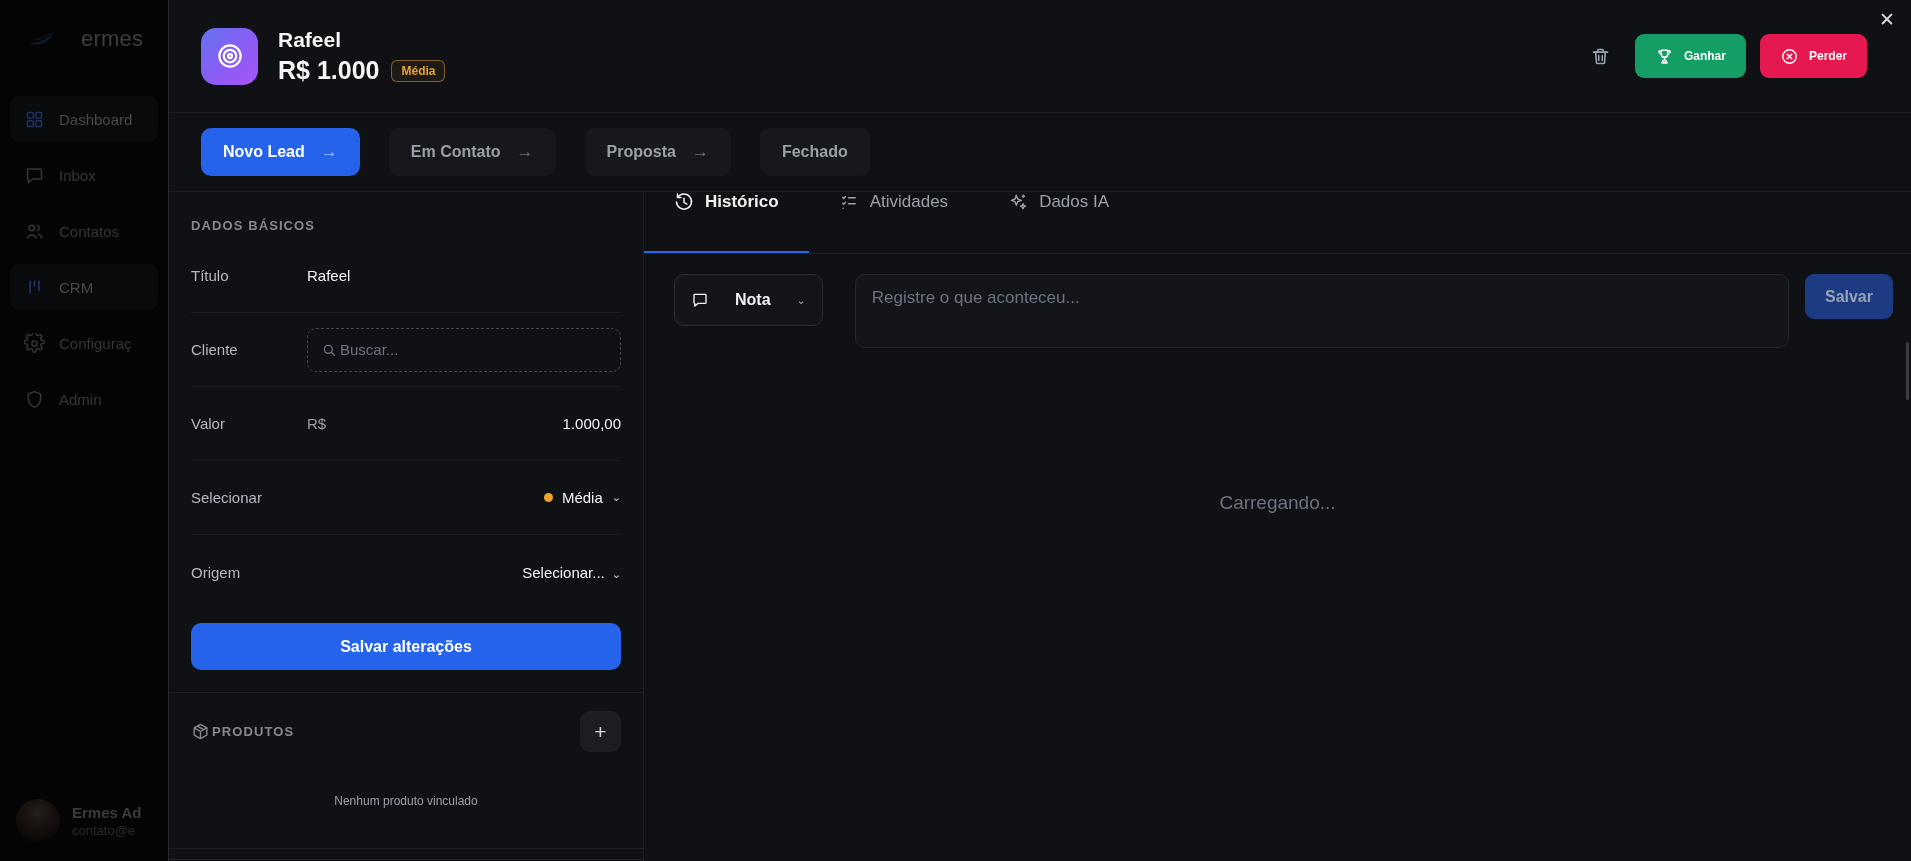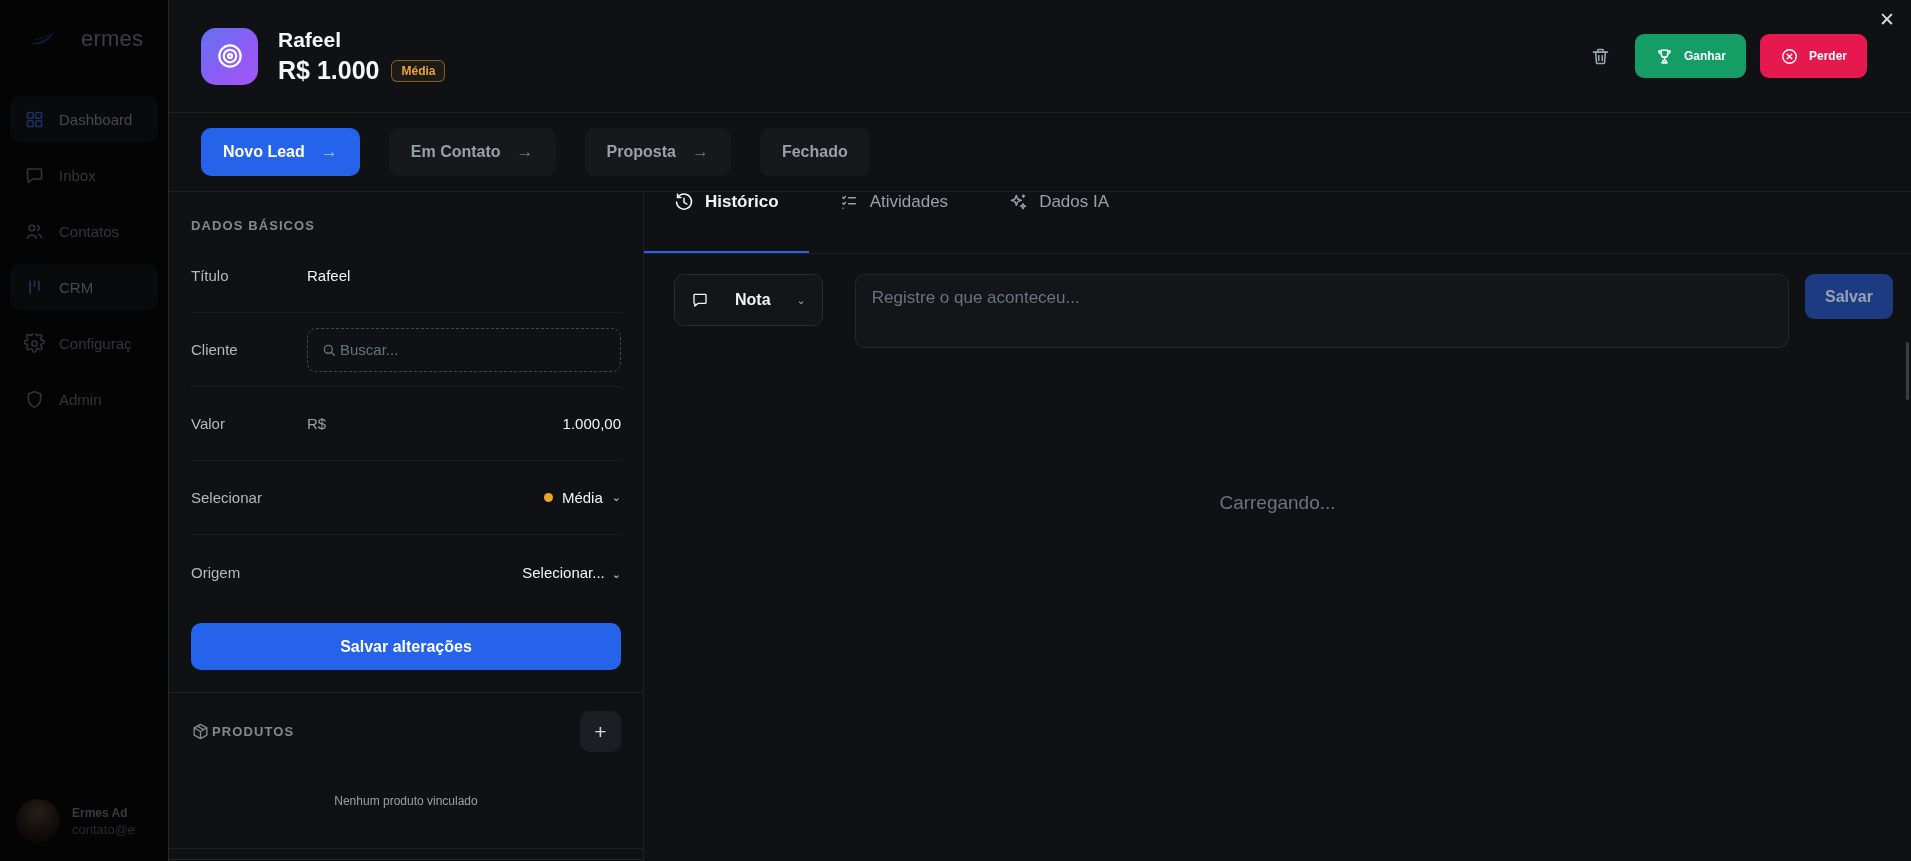--- a/index.html
+++ b/index.html
@@ -16,21 +16,21 @@
   .nav { margin-top:44px; padding:0 10px; display:flex; flex-direction:column; gap:10px; }
   .nav-item { display:flex; align-items:center; gap:14px; height:46px; padding:0 14px; border-radius:10px; color:#6f747c; font-size:15px; white-space:nowrap; overflow:hidden; }
   .nav-item svg { width:21px; height:21px; flex:0 0 auto; }
   .nav-item.hl { background:rgba(255,255,255,.05); }
   .nav-item.hl svg { color:#3d6fd8; }
   .nav-item.hl span { color:#9b9fa6; }
   .user { position:absolute; left:0; bottom:18px; width:100%; display:flex; align-items:center; gap:12px; padding:0 16px; }
   .avatar { width:44px; height:44px; border-radius:50%; flex:0 0 auto;
             background:radial-gradient(circle at 50% 32%, #584338 0%, #2e2420 45%, #15110f 78%); }
   .user-meta { overflow:hidden; }
-  .user-name { color:#7d828a; font-size:12px; font-weight:700; white-space:nowrap; }
+  .user-name { color:#7d828a; font-size:15px; font-weight:700; white-space:nowrap; }
   .user-email { color:#565b63; font-size:13px; white-space:nowrap; margin-top:2px; }
 
   
   .modal { position:absolute; left:168px; top:0; width:1743px; height:861px; background:#101114; border-left:1px solid #26282d; display:flex; flex-direction:column; }
 
   
   .mhead { position:relative; height:113px; border-bottom:1px solid #1e2024; display:flex; align-items:center; padding:0 44px 0 32px; }
   .lead-ico { width:57px; height:57px; border-radius:15px; background:linear-gradient(135deg,#6173f0 0%,#8b5cf6 55%,#a855f7 100%); display:flex; align-items:center; justify-content:center; color:#fff; }
   .lead-ico svg { width:30px; height:30px; }
   .mtitles { margin-left:20px; }

